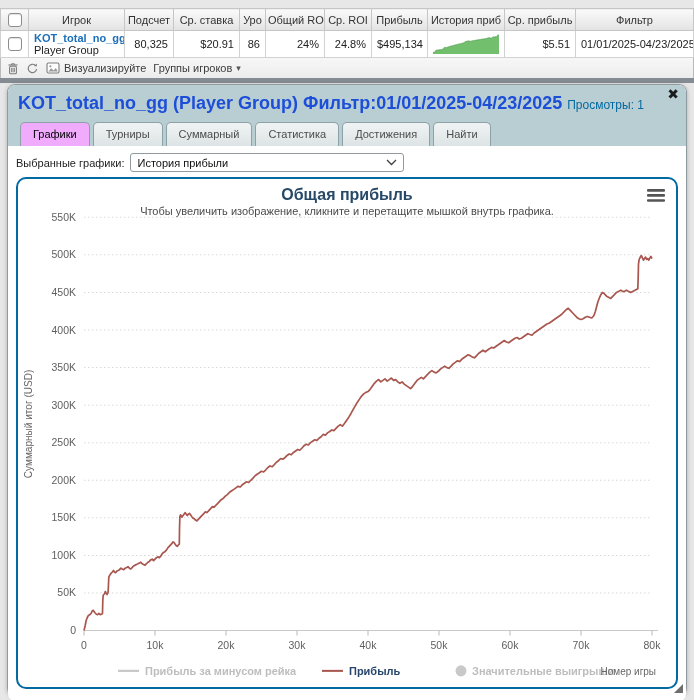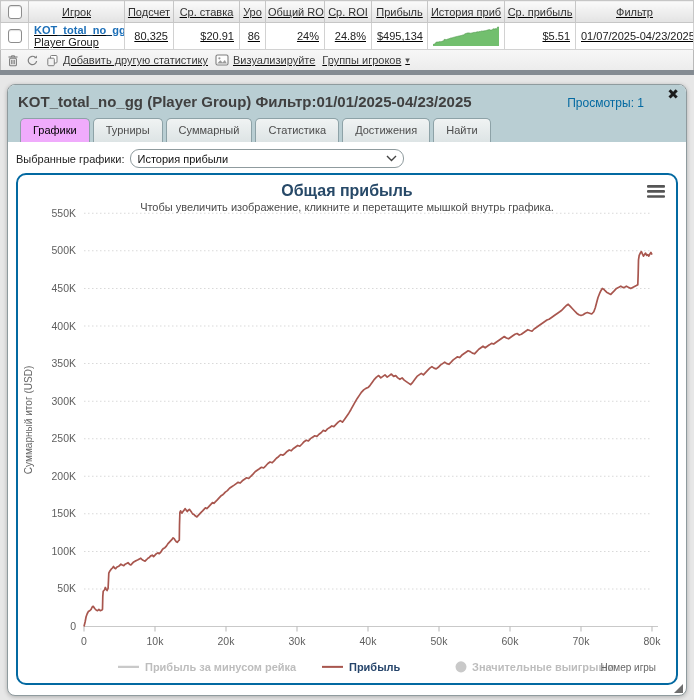--- a/index.html
+++ b/index.html
@@ -3,22 +3,22 @@
 <meta charset="utf-8">
 <style>
   html,body{margin:0;padding:0;}
   body{
     width:694px;height:700px;position:relative;overflow:hidden;
     background:#e7e7e7;
     font-family:"Liberation Sans","DejaVu Sans",sans-serif;
     -webkit-font-smoothing:antialiased;
   }
   
-  .top-pane{position:absolute;top:0;left:0;width:694px;background:#f4f4f4;
-    border-bottom:5px solid #848b92;text-decoration:underline;}
+  .top-pane{position:absolute;top:8px;left:0;width:694px;background:#f4f4f4;
+    border-bottom:5px solid #848b92;}
   table.stats{border-collapse:collapse;width:694px;table-layout:fixed;background:#fff;
     border:1px solid #b9b9b9;font-size:11px;color:#222;}
   table.stats th{
     background:linear-gradient(#fafafa,#e3e3e3);
     border:1px solid #c6c6c6;font-weight:400;color:#333;
     padding:3px 2px;height:15px;text-align:center;
     white-space:nowrap;overflow:hidden;}
   table.stats td{border:1px solid #d2d2d2;padding:1px 5px;vertical-align:middle;
     white-space:nowrap;overflow:hidden;}
   col.c-cb{width:28px}col.c-player{width:96px}col.c-count{width:49px}
@@ -38,33 +38,33 @@
     padding:2px 6px;height:16px;font-size:11px;color:#3c3c3c;border-left:1px solid #b9b9b9;border-right:1px solid #b9b9b9;}
   .tb-btn{display:flex;align-items:center;gap:4px;cursor:pointer;}
   .tb-btn svg{display:block;}
   .caret{font-size:9px;color:#555;}
   
   .panel{position:absolute;left:7px;top:84px;width:678px;height:610px;
     background:#fff;border:1px solid #8f9b9e;border-radius:8px;
     box-shadow:0 1px 4px rgba(0,0,0,.25);}
   .panel-head{background:#b9ced3;border-radius:7px 7px 0 0;padding:8px 10px 0;position:relative;}
   .panel-title-row{display:flex;align-items:baseline;}
-  .panel-title{font-size:15px;font-weight:700;color:#404040;}
+  .panel-title{font-size:18px;font-weight:700;color:#1d4ed8;}
   .panel-views{margin-left:auto;font-size:12px;color:#0369a1;padding-right:32px;}
   .panel-close{position:absolute;top:2px;right:7px;font-size:14px;font-weight:700;
     color:#1c1c1c;line-height:14px;cursor:pointer;}
   .tabs{display:flex;gap:3px;margin-top:8px;padding-left:2px;}
   .tab{font-size:11px;color:#4c4c4c;background:linear-gradient(#f0f3f3,#dde4e5);
     border:1px solid #8da2a7;border-bottom:none;border-radius:5px 5px 0 0;
     padding:5px 12px 6px;cursor:pointer;white-space:nowrap;}
   .tab.active{background:#f0abfc;color:#000;}
-  .panel-body{background:#fff;border-radius:0 0 7px 7px;padding:6px 8px 0;}
+  .panel-body{background:#fff;border-radius:0 0 7px 7px;padding:6px 8px 12px;}
   .select-row{display:flex;align-items:center;font-size:11px;color:#222;gap:6px;height:21px;}
   .graph-select{width:274px;height:19px;background:#fff;border:1px solid #8f9b9e;
-    border-radius:9px;display:flex;align-items:center;justify-content:space-between;
+    border-radius:3px;display:flex;align-items:center;justify-content:space-between;
     padding:0 6px;font-size:11px;color:#111;cursor:pointer;box-sizing:border-box;}
   .chart-box{margin-top:4px;height:508px;border:2px solid #0369a1;border-radius:10px;
     position:relative;overflow:hidden;background:#fff;}
   .chart-box svg{display:block;width:100%;height:100%;}
   .grip{position:absolute;right:3px;bottom:2px;width:0;height:0;
     border-left:9px solid transparent;border-bottom:9px solid #6e6e6e;cursor:nwse-resize;}
 </style>
 </head>
 <body>
 
@@ -111,45 +111,38 @@
         <td class="num">24%</td>
         <td class="num">24.8%</td>
         <td class="num">$495,134</td>
         <td class="spark-cell">
           <svg id="sparkline" viewBox="0 0 62 20" preserveAspectRatio="none">
               <polygon points="0,20 0.0,19.0 0.1,18.8 0.2,18.5 0.3,18.4 0.5,18.3 0.6,18.2 0.8,18.2 0.9,18.1 1.0,18.0 1.2,18.1 1.3,18.2 1.5,18.2 1.6,18.2 1.8,18.2 1.9,18.2 2.0,18.2 2.1,17.6 2.1,17.3 2.2,17.2 2.3,17.1 2.4,17.2 2.5,17.3 2.6,17.2 2.7,16.8 2.7,16.4 2.8,16.3 2.9,16.3 3.1,16.2 3.2,16.1 3.3,16.2 3.4,16.2 3.6,16.2 3.7,16.1 3.9,16.1 4.0,16.0 4.2,16.0 4.3,16.1 4.5,16.0 4.6,16.0 4.8,15.9 5.0,16.0 5.1,16.0 5.3,16.0 5.4,15.9 5.6,15.9 5.7,15.8 5.9,15.8 6.0,15.8 6.2,15.7 6.4,15.8 6.5,15.8 6.7,15.9 6.8,15.8 7.0,15.7 7.1,15.7 7.3,15.6 7.4,15.6 7.6,15.7 7.8,15.6 7.9,15.5 8.1,15.5 8.2,15.5 8.4,15.4 8.5,15.3 8.7,15.3 8.8,15.2 9.0,15.1 9.1,15.0 9.3,15.0 9.5,14.9 9.6,14.8 9.7,14.8 9.8,14.8 10.0,14.9 10.1,14.9 10.2,15.0 10.3,14.9 10.4,14.9 10.4,14.1 10.5,13.5 10.5,13.5 10.6,13.5 10.7,13.6 10.8,13.5 10.9,13.4 11.0,13.3 11.2,13.4 11.3,13.5 11.4,13.4 11.5,13.4 11.6,13.5 11.7,13.5 11.9,13.6 12.0,13.6 12.2,13.7 12.3,13.7 12.5,13.7 12.6,13.6 12.8,13.5 12.9,13.5 13.1,13.4 13.3,13.3 13.4,13.3 13.6,13.3 13.7,13.2 13.9,13.1 14.0,13.1 14.2,13.1 14.3,13.0 14.5,13.0 14.6,12.9 14.8,12.8 15.0,12.7 15.1,12.7 15.3,12.6 15.4,12.6 15.7,12.5 15.9,12.4 16.1,12.3 16.4,12.2 16.6,12.2 16.8,12.1 17.1,12.1 17.3,12.0 17.5,11.9 17.7,11.9 18.0,11.9 18.2,11.8 18.4,11.7 18.7,11.6 18.9,11.5 19.1,11.4 19.4,11.4 19.6,11.4 19.8,11.3 20.1,11.2 20.3,11.1 20.5,11.2 20.8,11.0 21.0,10.9 21.2,10.9 21.5,10.8 21.7,10.8 21.9,10.7 22.2,10.6 22.4,10.5 22.6,10.6 22.9,10.5 23.1,10.4 23.3,10.3 23.6,10.4 23.8,10.3 24.0,10.1 24.3,10.1 24.5,10.1 24.7,10.0 25.0,9.9 25.2,9.9 25.4,9.9 25.7,9.8 25.9,9.7 26.1,9.6 26.3,9.6 26.6,9.5 26.8,9.5 27.0,9.4 27.3,9.4 27.5,9.3 27.7,9.2 28.0,9.1 28.2,9.2 28.4,9.1 28.7,8.9 28.9,8.8 29.1,8.6 29.4,8.4 29.6,8.2 29.8,8.1 30.1,7.9 30.3,7.8 30.5,7.7 30.8,7.6 31.0,7.6 31.2,7.4 31.5,7.3 31.7,7.2 31.9,7.0 32.2,7.0 32.4,7.1 32.6,7.0 32.9,6.9 33.1,7.0 33.3,7.0 33.6,6.9 33.8,7.0 34.0,7.0 34.3,7.1 34.5,7.2 34.7,7.1 35.0,7.2 35.2,7.3 35.4,7.3 35.6,7.4 35.9,7.3 36.1,7.2 36.3,7.0 36.6,6.9 36.8,6.9 37.0,6.9 37.3,6.8 37.5,6.7 37.7,6.6 38.0,6.5 38.2,6.6 38.4,6.7 38.7,6.6 38.9,6.5 39.1,6.4 39.4,6.3 39.6,6.4 39.8,6.4 40.1,6.3 40.3,6.2 40.5,6.1 40.8,6.1 41.0,6.1 41.2,6.0 41.5,5.9 41.7,5.9 41.9,5.8 42.2,5.8 42.4,5.9 42.6,5.9 42.9,5.8 43.1,5.7 43.3,5.6 43.6,5.6 43.8,5.6 44.0,5.6 44.3,5.5 44.5,5.4 44.7,5.5 44.9,5.4 45.2,5.3 45.4,5.2 45.6,5.2 45.9,5.1 46.1,5.2 46.3,5.2 46.6,5.1 46.8,5.1 47.0,5.0 47.3,5.0 47.5,5.0 47.7,5.0 48.0,4.9 48.2,4.9 48.4,4.8 48.7,4.8 48.9,4.9 49.1,4.7 49.4,4.7 49.6,4.6 49.8,4.5 50.1,4.5 50.3,4.4 50.5,4.3 50.8,4.3 51.0,4.2 51.2,4.1 51.5,4.1 51.7,4.0 51.9,3.9 52.2,3.8 52.4,3.7 52.6,3.6 52.9,3.6 53.1,3.7 53.3,3.8 53.6,3.9 53.8,4.0 54.0,4.1 54.3,4.1 54.5,4.1 54.7,4.0 54.9,4.0 55.2,4.0 55.4,4.0 55.6,3.9 55.8,3.7 56.0,3.5 56.1,3.2 56.3,3.1 56.4,2.9 56.6,2.8 56.7,2.8 56.9,2.9 57.0,3.0 57.2,3.0 57.4,3.1 57.5,3.1 57.7,3.0 57.8,2.9 58.0,2.9 58.1,2.8 58.3,2.8 58.4,2.7 58.6,2.7 58.7,2.7 58.9,2.8 59.1,2.7 59.2,2.7 59.4,2.7 59.5,2.8 59.7,2.8 59.8,2.8 60.0,2.7 60.1,2.7 60.3,2.7 60.4,2.6 60.5,2.1 60.5,1.4 60.6,1.2 60.7,1.1 60.8,1.0 61.0,1.1 61.1,1.3 61.2,1.2 61.3,1.1 61.4,1.2 61.5,1.2 61.7,1.3 61.8,1.1 61.9,1.1 62.0,1.2 62,20" fill="#72bf6e"></polygon>
               <polyline points="0.0,19.0 0.1,18.8 0.2,18.5 0.3,18.4 0.5,18.3 0.6,18.2 0.8,18.2 0.9,18.1 1.0,18.0 1.2,18.1 1.3,18.2 1.5,18.2 1.6,18.2 1.8,18.2 1.9,18.2 2.0,18.2 2.1,17.6 2.1,17.3 2.2,17.2 2.3,17.1 2.4,17.2 2.5,17.3 2.6,17.2 2.7,16.8 2.7,16.4 2.8,16.3 2.9,16.3 3.1,16.2 3.2,16.1 3.3,16.2 3.4,16.2 3.6,16.2 3.7,16.1 3.9,16.1 4.0,16.0 4.2,16.0 4.3,16.1 4.5,16.0 4.6,16.0 4.8,15.9 5.0,16.0 5.1,16.0 5.3,16.0 5.4,15.9 5.6,15.9 5.7,15.8 5.9,15.8 6.0,15.8 6.2,15.7 6.4,15.8 6.5,15.8 6.7,15.9 6.8,15.8 7.0,15.7 7.1,15.7 7.3,15.6 7.4,15.6 7.6,15.7 7.8,15.6 7.9,15.5 8.1,15.5 8.2,15.5 8.4,15.4 8.5,15.3 8.7,15.3 8.8,15.2 9.0,15.1 9.1,15.0 9.3,15.0 9.5,14.9 9.6,14.8 9.7,14.8 9.8,14.8 10.0,14.9 10.1,14.9 10.2,15.0 10.3,14.9 10.4,14.9 10.4,14.1 10.5,13.5 10.5,13.5 10.6,13.5 10.7,13.6 10.8,13.5 10.9,13.4 11.0,13.3 11.2,13.4 11.3,13.5 11.4,13.4 11.5,13.4 11.6,13.5 11.7,13.5 11.9,13.6 12.0,13.6 12.2,13.7 12.3,13.7 12.5,13.7 12.6,13.6 12.8,13.5 12.9,13.5 13.1,13.4 13.3,13.3 13.4,13.3 13.6,13.3 13.7,13.2 13.9,13.1 14.0,13.1 14.2,13.1 14.3,13.0 14.5,13.0 14.6,12.9 14.8,12.8 15.0,12.7 15.1,12.7 15.3,12.6 15.4,12.6 15.7,12.5 15.9,12.4 16.1,12.3 16.4,12.2 16.6,12.2 16.8,12.1 17.1,12.1 17.3,12.0 17.5,11.9 17.7,11.9 18.0,11.9 18.2,11.8 18.4,11.7 18.7,11.6 18.9,11.5 19.1,11.4 19.4,11.4 19.6,11.4 19.8,11.3 20.1,11.2 20.3,11.1 20.5,11.2 20.8,11.0 21.0,10.9 21.2,10.9 21.5,10.8 21.7,10.8 21.9,10.7 22.2,10.6 22.4,10.5 22.6,10.6 22.9,10.5 23.1,10.4 23.3,10.3 23.6,10.4 23.8,10.3 24.0,10.1 24.3,10.1 24.5,10.1 24.7,10.0 25.0,9.9 25.2,9.9 25.4,9.9 25.7,9.8 25.9,9.7 26.1,9.6 26.3,9.6 26.6,9.5 26.8,9.5 27.0,9.4 27.3,9.4 27.5,9.3 27.7,9.2 28.0,9.1 28.2,9.2 28.4,9.1 28.7,8.9 28.9,8.8 29.1,8.6 29.4,8.4 29.6,8.2 29.8,8.1 30.1,7.9 30.3,7.8 30.5,7.7 30.8,7.6 31.0,7.6 31.2,7.4 31.5,7.3 31.7,7.2 31.9,7.0 32.2,7.0 32.4,7.1 32.6,7.0 32.9,6.9 33.1,7.0 33.3,7.0 33.6,6.9 33.8,7.0 34.0,7.0 34.3,7.1 34.5,7.2 34.7,7.1 35.0,7.2 35.2,7.3 35.4,7.3 35.6,7.4 35.9,7.3 36.1,7.2 36.3,7.0 36.6,6.9 36.8,6.9 37.0,6.9 37.3,6.8 37.5,6.7 37.7,6.6 38.0,6.5 38.2,6.6 38.4,6.7 38.7,6.6 38.9,6.5 39.1,6.4 39.4,6.3 39.6,6.4 39.8,6.4 40.1,6.3 40.3,6.2 40.5,6.1 40.8,6.1 41.0,6.1 41.2,6.0 41.5,5.9 41.7,5.9 41.9,5.8 42.2,5.8 42.4,5.9 42.6,5.9 42.9,5.8 43.1,5.7 43.3,5.6 43.6,5.6 43.8,5.6 44.0,5.6 44.3,5.5 44.5,5.4 44.7,5.5 44.9,5.4 45.2,5.3 45.4,5.2 45.6,5.2 45.9,5.1 46.1,5.2 46.3,5.2 46.6,5.1 46.8,5.1 47.0,5.0 47.3,5.0 47.5,5.0 47.7,5.0 48.0,4.9 48.2,4.9 48.4,4.8 48.7,4.8 48.9,4.9 49.1,4.7 49.4,4.7 49.6,4.6 49.8,4.5 50.1,4.5 50.3,4.4 50.5,4.3 50.8,4.3 51.0,4.2 51.2,4.1 51.5,4.1 51.7,4.0 51.9,3.9 52.2,3.8 52.4,3.7 52.6,3.6 52.9,3.6 53.1,3.7 53.3,3.8 53.6,3.9 53.8,4.0 54.0,4.1 54.3,4.1 54.5,4.1 54.7,4.0 54.9,4.0 55.2,4.0 55.4,4.0 55.6,3.9 55.8,3.7 56.0,3.5 56.1,3.2 56.3,3.1 56.4,2.9 56.6,2.8 56.7,2.8 56.9,2.9 57.0,3.0 57.2,3.0 57.4,3.1 57.5,3.1 57.7,3.0 57.8,2.9 58.0,2.9 58.1,2.8 58.3,2.8 58.4,2.7 58.6,2.7 58.7,2.7 58.9,2.8 59.1,2.7 59.2,2.7 59.4,2.7 59.5,2.8 59.7,2.8 59.8,2.8 60.0,2.7 60.1,2.7 60.3,2.7 60.4,2.6 60.5,2.1 60.5,1.4 60.6,1.2 60.7,1.1 60.8,1.0 61.0,1.1 61.1,1.3 61.2,1.2 61.3,1.1 61.4,1.2 61.5,1.2 61.7,1.3 61.8,1.1 61.9,1.1 62.0,1.2 " fill="none" stroke="#5aa257" stroke-width="0.8"></polyline>
             </svg>
         </td>
         <td class="num">$5.51</td>
-        <td class="ctr">01/07/2025-04/23/2025</td>
+        <td class="ctr">01/01/2025-04/23/2025</td>
       </tr>
     </tbody>
   </table>
   <div class="toolbar">
     <span class="tb-btn">
       <svg width="12" height="13" viewBox="0 0 12 13">
         <path d="M1.5 3h9" stroke="#7e7e7e" stroke-width="1.2" fill="none"></path>
         <path d="M4.5 3V1.8h3V3" stroke="#7e7e7e" stroke-width="1" fill="none"></path>
         <rect x="2.6" y="4.2" width="6.8" height="7.6" rx="1" fill="none" stroke="#7e7e7e" stroke-width="1.1"></rect>
         <path d="M4.6 5.8v4.4M6 5.8v4.4M7.4 5.8v4.4" stroke="#7e7e7e" stroke-width="0.9"></path>
       </svg>
     </span>
     <span class="tb-btn">
       <svg width="13" height="13" viewBox="0 0 13 13">
         <path d="M10.6 7a4.2 4.2 0 1 1-1.2-3.5" fill="none" stroke="#7e7e7e" stroke-width="1.2"></path>
         <path d="M10.9 1.4v2.8H8.1z" fill="#7e7e7e"></path>
       </svg>
-    </span>
-    <span class="tb-btn">
-      <svg width="13" height="13" viewBox="0 0 13 13">
-        <rect x="4.5" y="1.5" width="6.5" height="7.5" rx="1" fill="#fff" stroke="#7e7e7e" stroke-width="1"></rect>
-        <rect x="1.8" y="4.2" width="6.5" height="7.5" rx="1" fill="#f2f2f2" stroke="#7e7e7e" stroke-width="1"></rect>
-      </svg>
-      <span>Добавить другую статистику</span>
     </span>
     <span class="tb-btn">
       <svg width="14" height="12" viewBox="0 0 14 12">
         <rect x="1" y="1" width="12" height="10" rx="1.5" fill="#fdfdfd" stroke="#7e7e7e" stroke-width="1.1"></rect>
         <circle cx="4.4" cy="4.3" r="1.1" fill="#9a9a9a"></circle>
         <path d="M2.2 9.6l3.1-3.3 2.3 2.3 2.2-2.7 2.1 3.7z" fill="#9a9a9a"></path>
       </svg>
       <span>Визуализируйте</span>
     </span>
     <span class="tb-btn">

